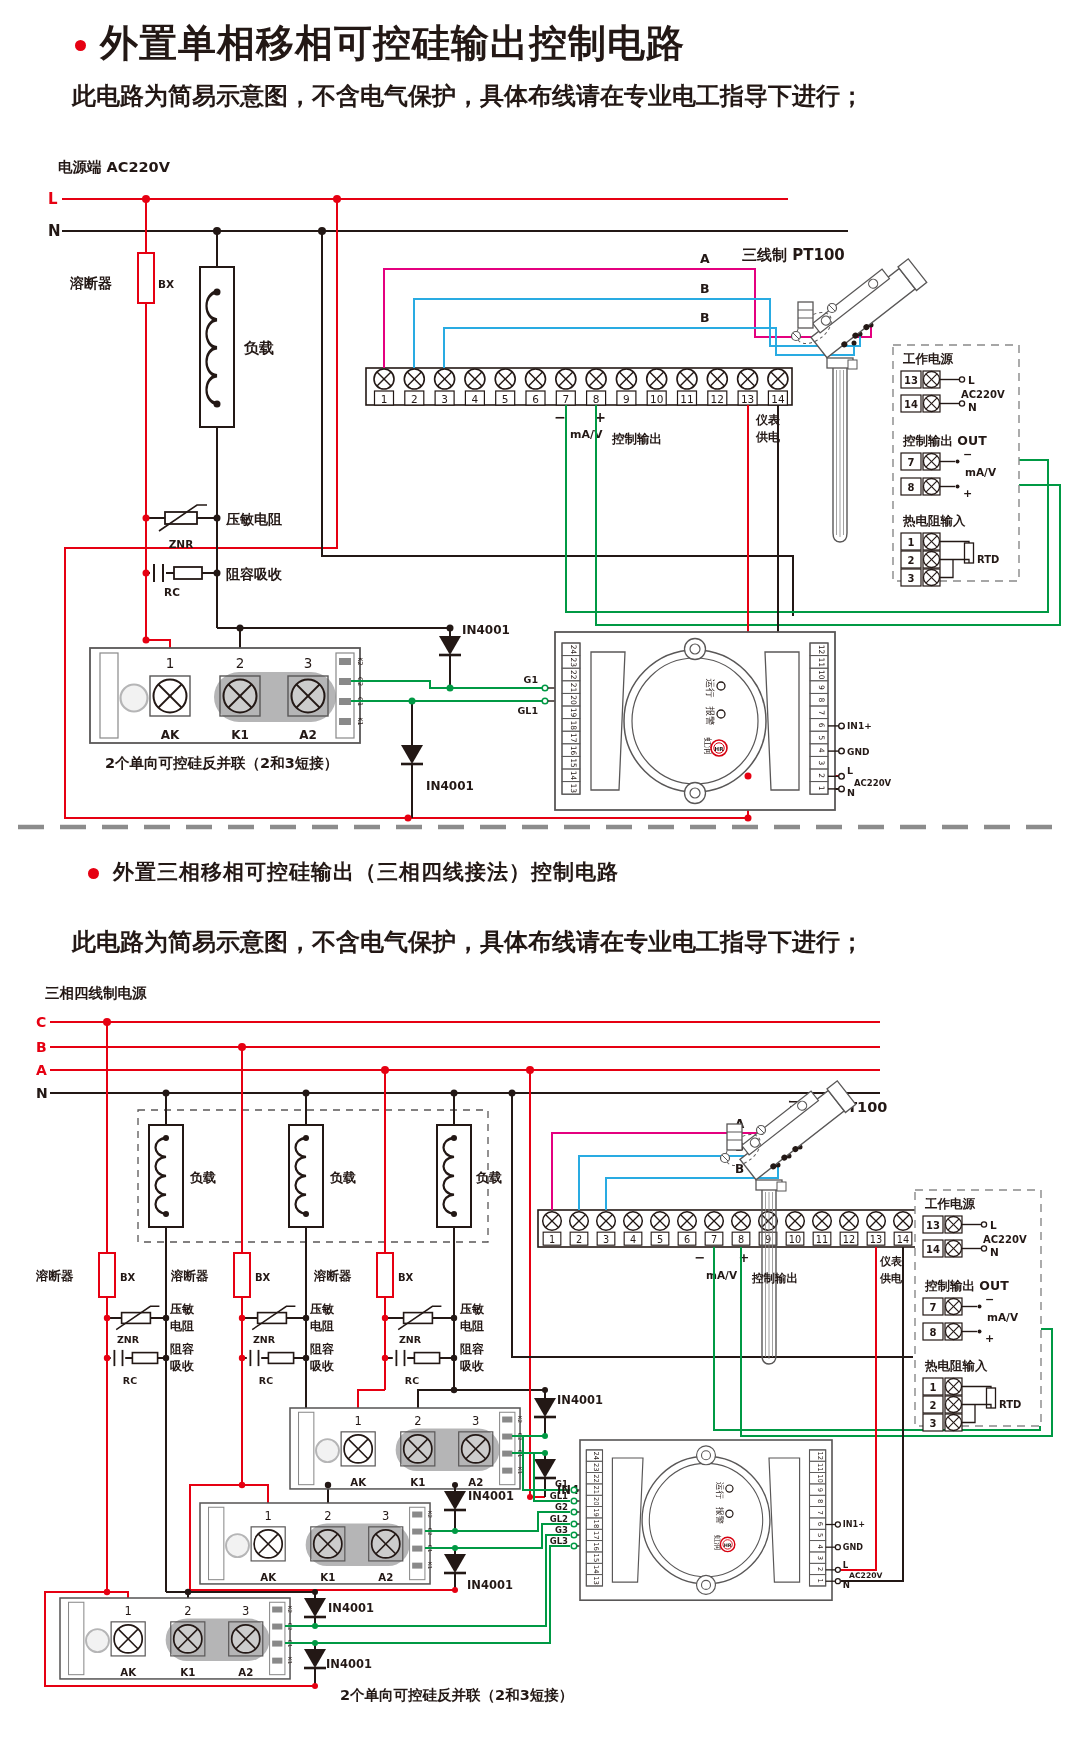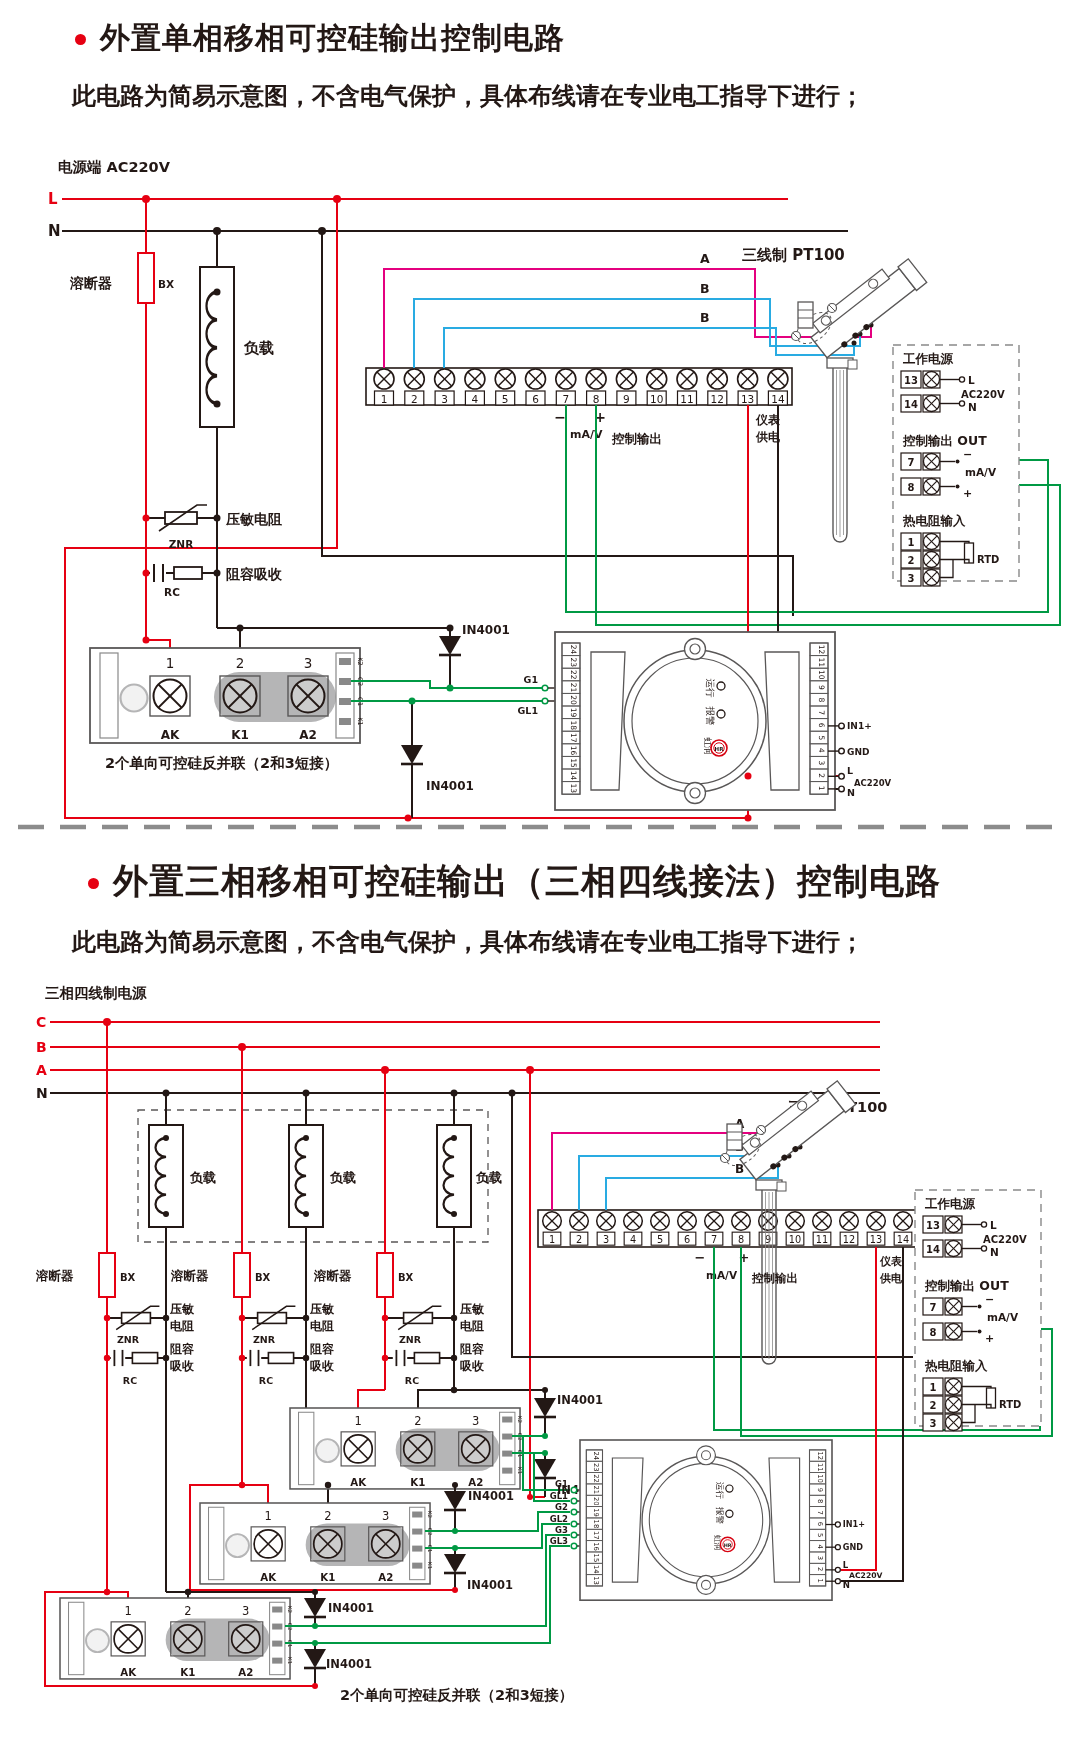--- a/index.html
+++ b/index.html
@@ -1,17 +1,17 @@
 <!DOCTYPE html>
 <html><head>
 <meta charset="utf-8">
 <style>
   html,body{margin:0;padding:0;background:#fff;}
   body{width:1080px;height:1762px;position:relative;font-family:"DejaVu Sans","Liberation Sans",sans-serif;}
-  .title{position:absolute;font-size:30px;font-weight:bold;color:#231815;letter-spacing:1px;white-space:nowrap;}
+  .title{position:absolute;font-size:38px;font-weight:bold;color:#231815;letter-spacing:1px;white-space:nowrap;}
   .subtitle{position:absolute;font-size:24px;font-weight:bold;color:#231815;white-space:nowrap;}
   .bullet{display:inline-block;width:11px;height:11px;border-radius:50%;background:#e60012;margin-right:14px;vertical-align:middle;}
   svg{position:absolute;left:0;top:0;}
   svg text{fill:#231815;}
   .tm{text-anchor:middle;}
   .te{text-anchor:end;}
   .red{fill:#e60012;}
   .w{stroke:#231815;stroke-width:2;fill:none;}
   .wr{stroke:#e60012;stroke-width:2;fill:none;}
   .wg{stroke:#009944;stroke-width:2;fill:none;}
@@ -20,21 +20,21 @@
   .comp{stroke:#231815;fill:#fff;}
   .dotk{fill:#231815;}
   .dotr{fill:#e60012;}
   .dotg{fill:#009944;}
 </style>
 </head>
 <body>
 
 <div class="title" style="left:75px;top:18px;"><span class="bullet"></span><span>外置单相移相可控硅输出控制电路</span></div>
 <div class="subtitle" style="left:72px;top:80px;">此电路为简易示意图，不含电气保护，具体布线请在专业电工指导下进行；</div>
-<div class="title" style="left:88px;top:858px;font-size:35px;"><span class="bullet"></span><span>外置三相移相可控硅输出（三相四线接法）控制电路</span></div>
+<div class="title" style="left:88px;top:858px;font-size:21px;"><span class="bullet"></span><span>外置三相移相可控硅输出（三相四线接法）控制电路</span></div>
 <div class="subtitle" style="left:72px;top:926px;">此电路为简易示意图，不含电气保护，具体布线请在专业电工指导下进行；</div>
 
 <svg width="1080" height="1762" viewBox="0 0 1080 1762">
 <defs>
 
   <g id="p-screw">
     <circle r="10" class="comp" stroke-width="1.6"></circle>
     <line x1="-7" y1="-7" x2="7" y2="7" stroke="#231815" stroke-width="1.4"></line>
     <line x1="-7" y1="7" x2="7" y2="-7" stroke="#231815" stroke-width="1.4"></line>
   </g>

